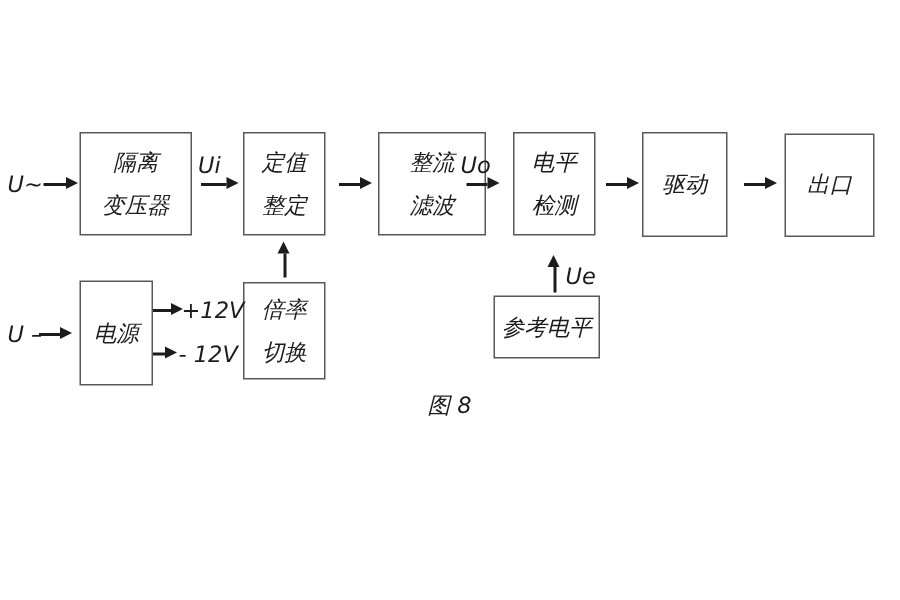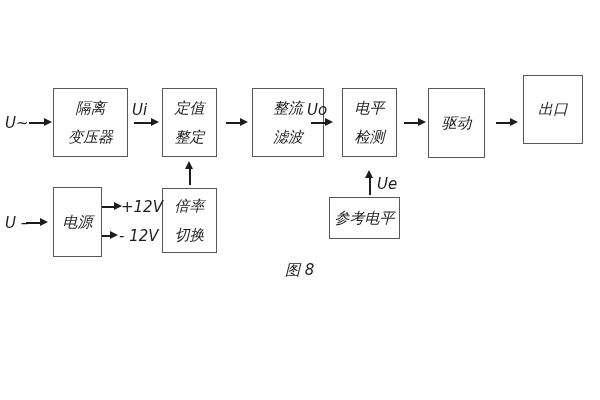--- a/index.html
+++ b/index.html
@@ -59,21 +59,21 @@
 
   <div class="bx" style="left:342px;top:88px;width:55px;height:69px">
     <span>电平</span>
     <span>检测</span>
   </div>
 
   <div class="bx" style="left:428px;top:88px;width:57px;height:70px">
     <span>驱动</span>
   </div>
 
-  <div class="bx" style="left:523px;top:75px;width:60px;height:69px">
+  <div class="bx" style="left:523px;top:89px;width:60px;height:69px">
     <span>出口</span>
   </div>
 
   <div class="bx" style="left:162px;top:188px;width:55px;height:65px">
     <span>倍率</span>
     <span>切换</span>
   </div>
 
   <div class="bx" style="left:53px;top:187px;width:49px;height:70px">
     <span>电源</span>

